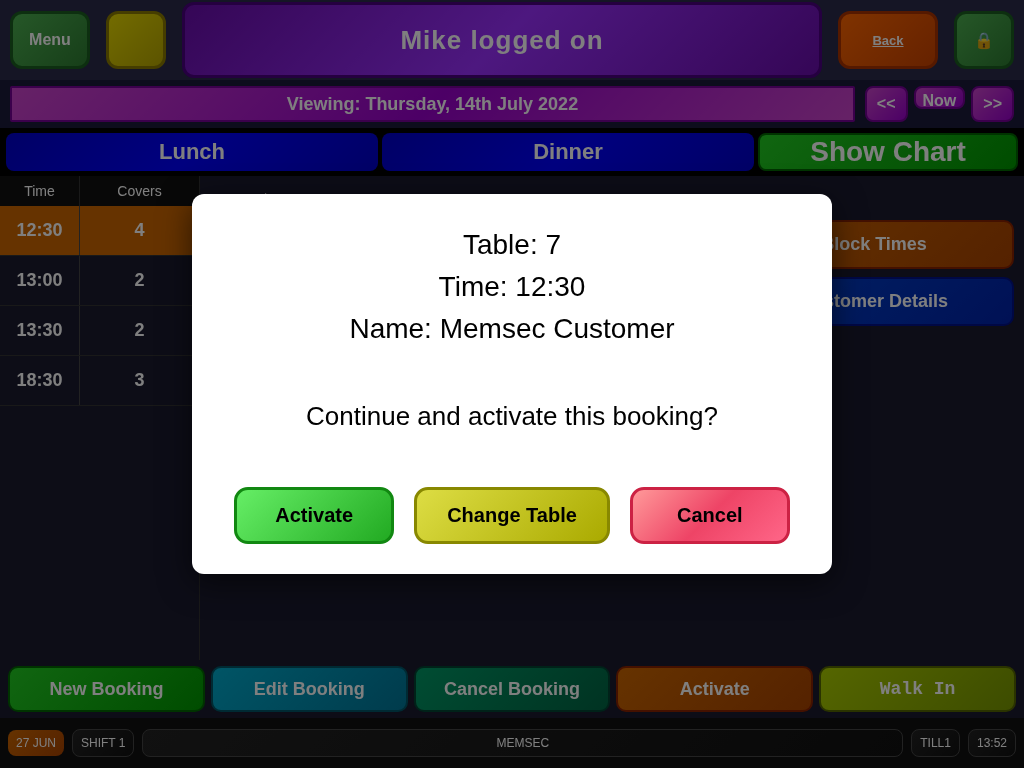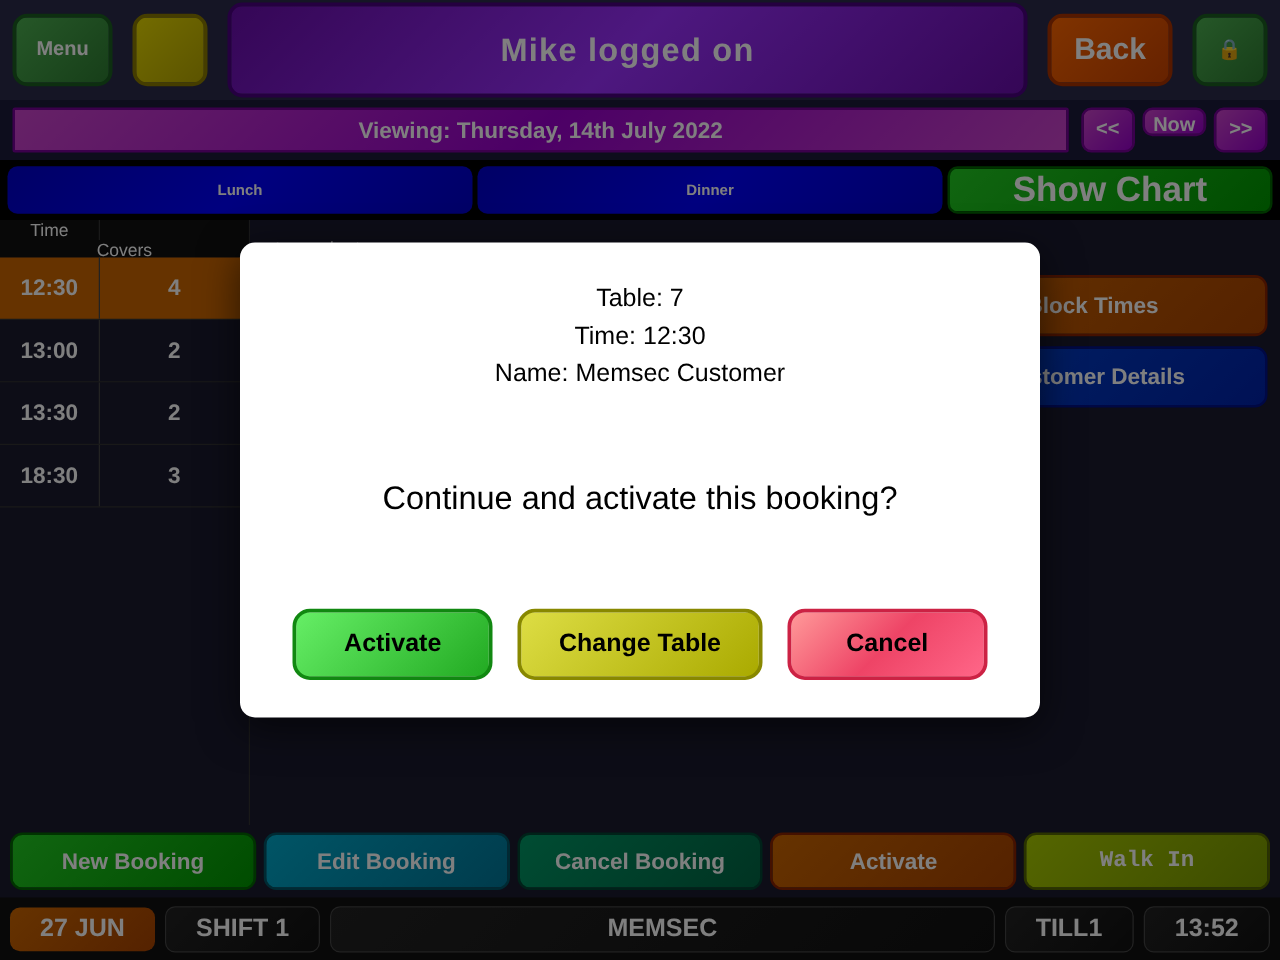--- a/index.html
+++ b/index.html
@@ -59,21 +59,22 @@
       font-weight: bold;
       letter-spacing: 1px;
       border: 3px solid #4a0080;
     }
 
     .back-btn {
       background: linear-gradient(135deg, #ff6600, #cc4400);
       color: white;
       width: 100px;
       border: 3px solid #aa3300;
-      font-size: 24px;
+      font-size: 13px;
+      text-decoration: underline;
     }
 
     .lock-btn {
       background: linear-gradient(135deg, #4CAF50, #2e7d32);
       color: white;
       width: 60px;
       border: 3px solid #1b5e20;
     }
 
     
@@ -137,21 +138,21 @@
       height: 48px;
       padding: 4px 6px;
       gap: 4px;
     }
 
     .tab-btn {
       height: 38px;
       border-radius: 8px;
       border: none;
       cursor: pointer;
-      font-size: 12px;
+      font-size: 22px;
       font-weight: bold;
     }
 
     .tab-lunch {
       background: linear-gradient(135deg, #0000cc, #0000ff, #0000cc);
       color: white;
       flex: 1;
     }
 
     .tab-dinner {
@@ -180,21 +181,20 @@
     .bookings-area {
       width: 200px;
       background: #1a1a2e;
       border-right: 1px solid #333;
     }
 
     .bookings-header {
       display: flex;
       background: #111;
       height: 30px;
-      flex-direction: column;
     }
 
     .col-time {
       width: 80px;
       color: white;
       font-size: 14px;
       display: flex;
       align-items: center;
       justify-content: center;
       border-right: 1px solid #333;
@@ -356,23 +356,23 @@
       display: flex;
       align-items: center;
       padding: 0 8px;
       gap: 8px;
     }
 
     .status-item {
       background: linear-gradient(135deg, #cc6600, #aa4400);
       color: white;
       border-radius: 8px;
-      padding: 6px 24px;
-      font-size: 20px;
-      font-weight: bold;
+      padding: 6px 8px;
+      font-size: 12px;
+      font-weight: normal;
     }
 
     .status-item.dark {
       background: linear-gradient(135deg, #222, #111);
       border: 1px solid #444;
     }
 
     .status-item.flex {
       flex: 1;
       text-align: center;
@@ -397,21 +397,21 @@
       min-height: 380px;
       display: flex;
       flex-direction: column;
       align-items: center;
       justify-content: space-between;
       box-shadow: 0 8px 32px rgba(0,0,0,0.6);
     }
 
     .modal-info {
       text-align: center;
-      font-size: 20px;
+      font-size: 28px;
       line-height: 1.5;
       color: #000;
     }
 
     .modal-question {
       text-align: center;
       font-size: 26px;
       color: #000;
       margin-top: 16px;
     }

